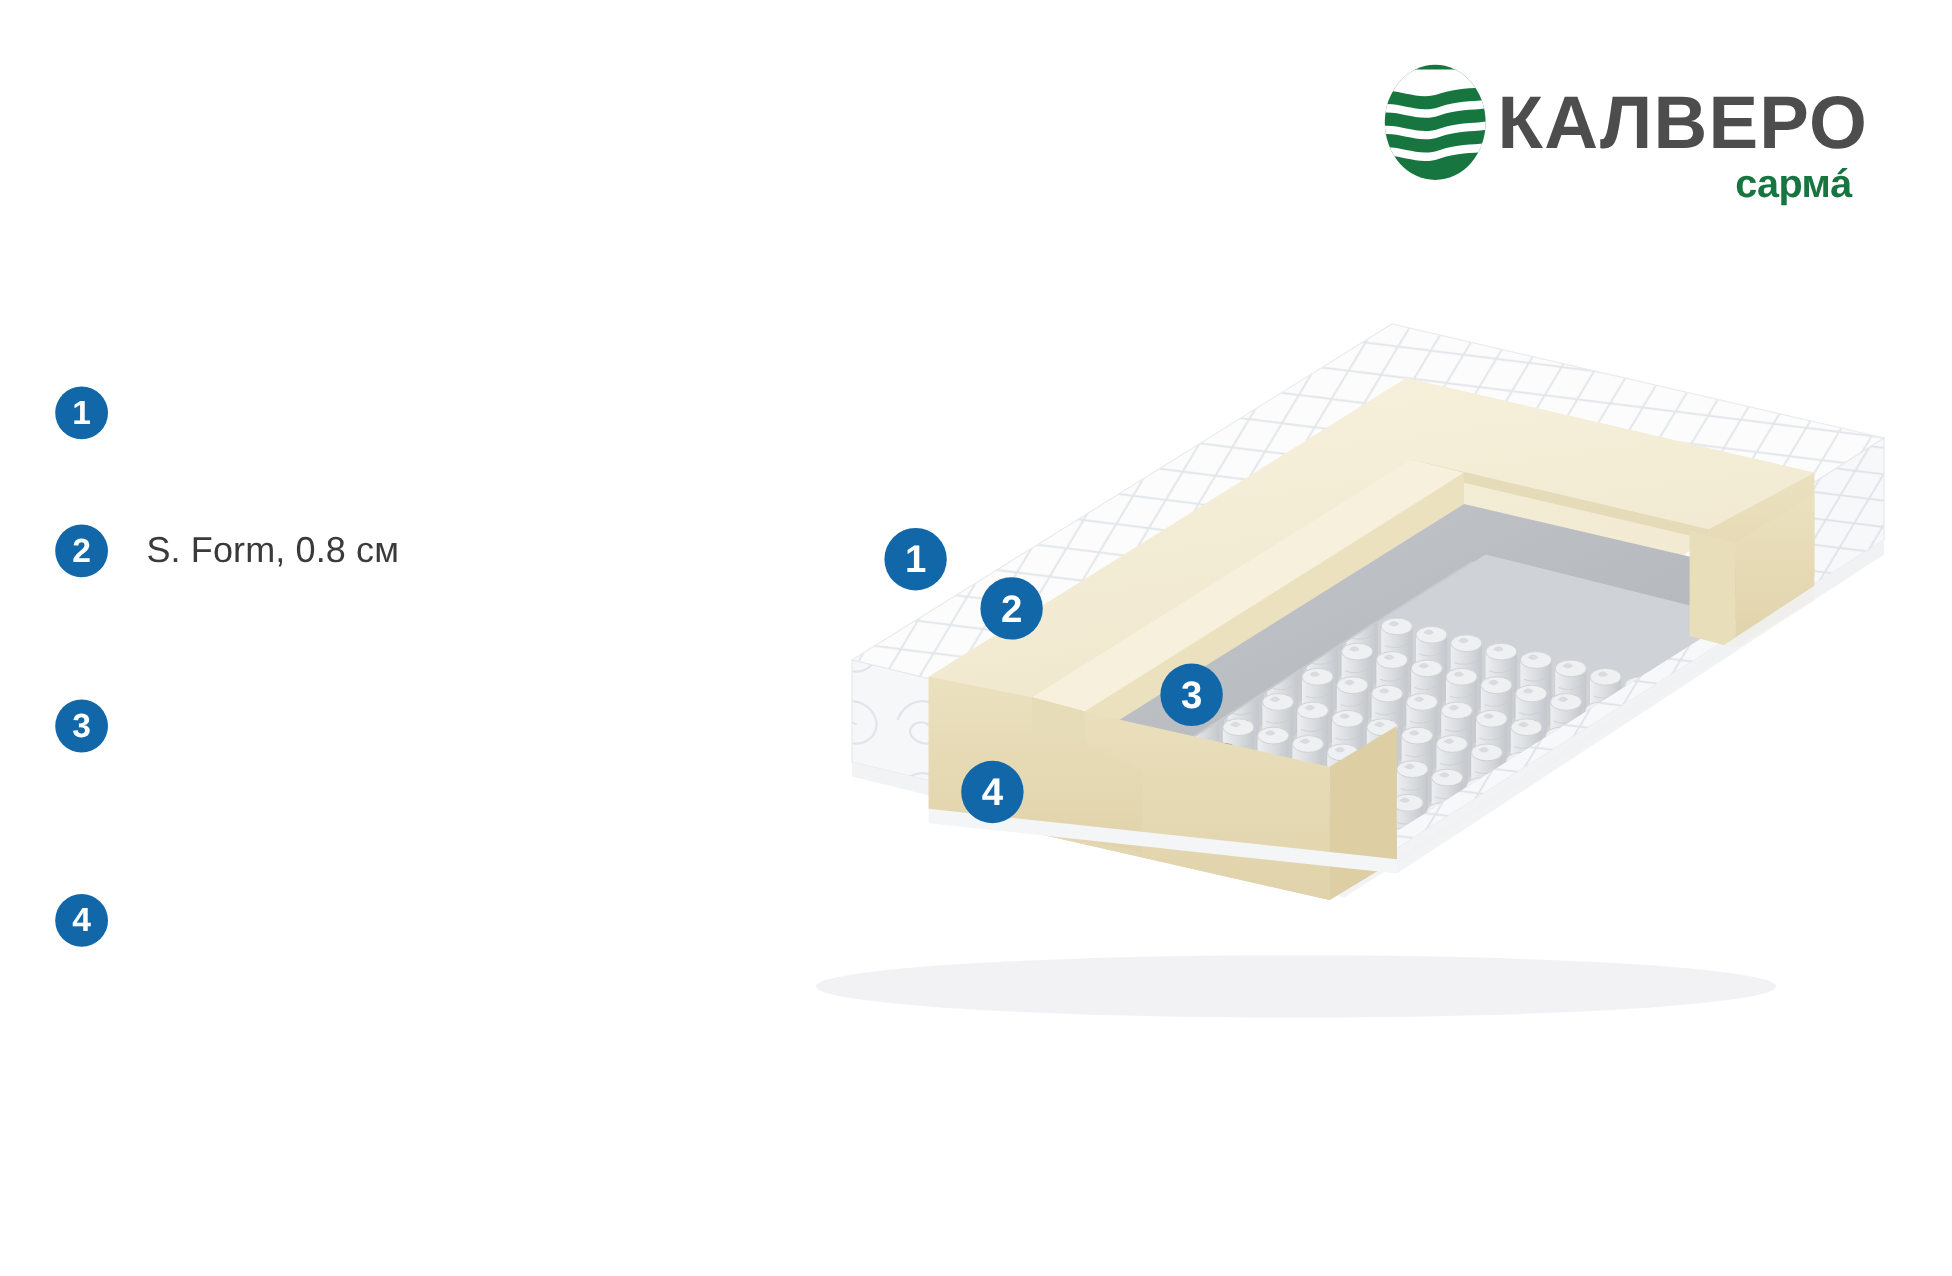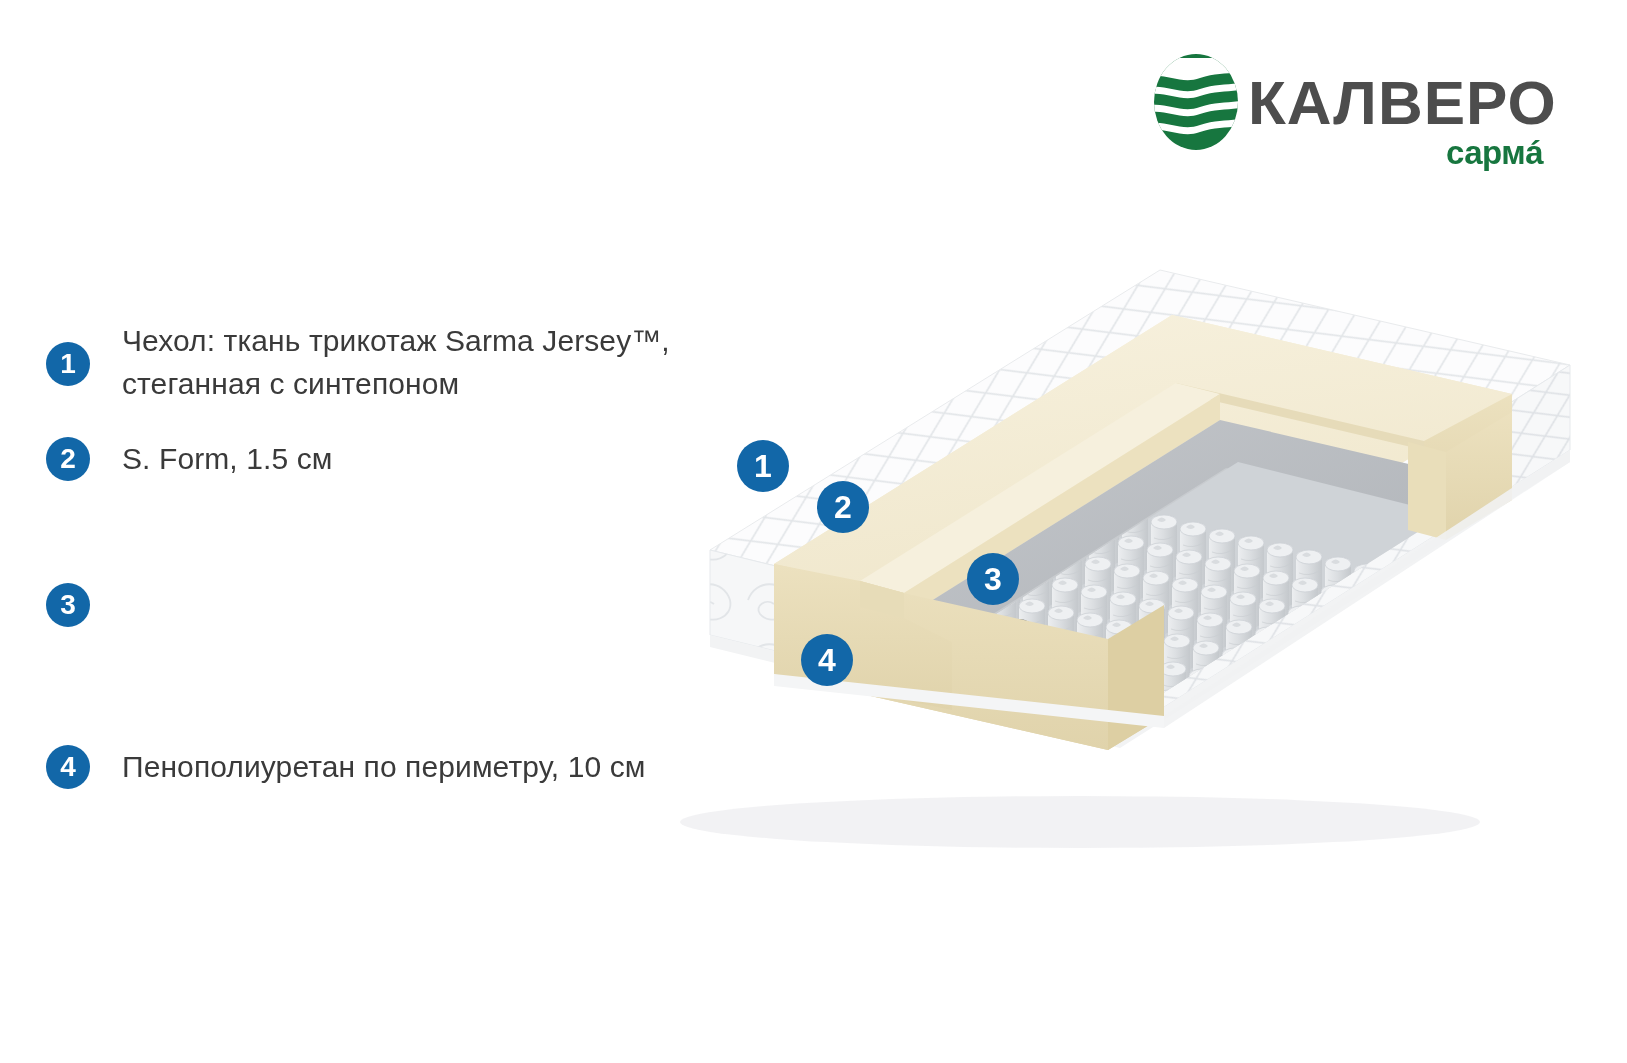--- a/index.html
+++ b/index.html
@@ -61,36 +61,33 @@
         <path d="M-10,82 C14,70 30,88 52,80 C72,73 86,78 106,70 L106,63 C86,71 72,66 52,73 C30,81 14,63 -10,75 Z" fill="#fff"></path>
       </g>
     </svg>
   </div>
   <div id="logo-word">КАЛВЕРО</div>
   <div id="logo-sub">сармá</div>
 </div>
 
 <div class="legend-item" id="li1">
   <div class="badge">1</div>
-  <div class="legend-text">Чехол: ткань трикотаж Sarma Jersey™,
-стеганная с синтепоном</div>
 </div>
 
 <div class="legend-item" id="li2">
   <div class="badge">2</div>
-  <div class="legend-text">S. Form, 1.5 см</div>
+  <div class="legend-text">S. Form, 0.8 см</div>
 </div>
 
 <div class="legend-item" id="li3">
   <div class="badge">3</div>
 </div>
 
 <div class="legend-item" id="li4">
   <div class="badge">4</div>
-  <div class="legend-text">Пенополиуретан по периметру, 10 см</div>
 </div>
 
 <div id="mattress">
   <svg viewBox="0 0 1040 720" aria-hidden="true">
     <defs>
 
       <pattern id="quilt" width="46" height="30" patternUnits="userSpaceOnUse" patternTransform="rotate(-26)">
         <rect width="46" height="30" fill="#fcfcfd"></rect>
         <path d="M23,0 L46,15 L23,30 L0,15 Z" fill="none" stroke="#e3e6e9" stroke-width="1.6"></path>
       </pattern>

